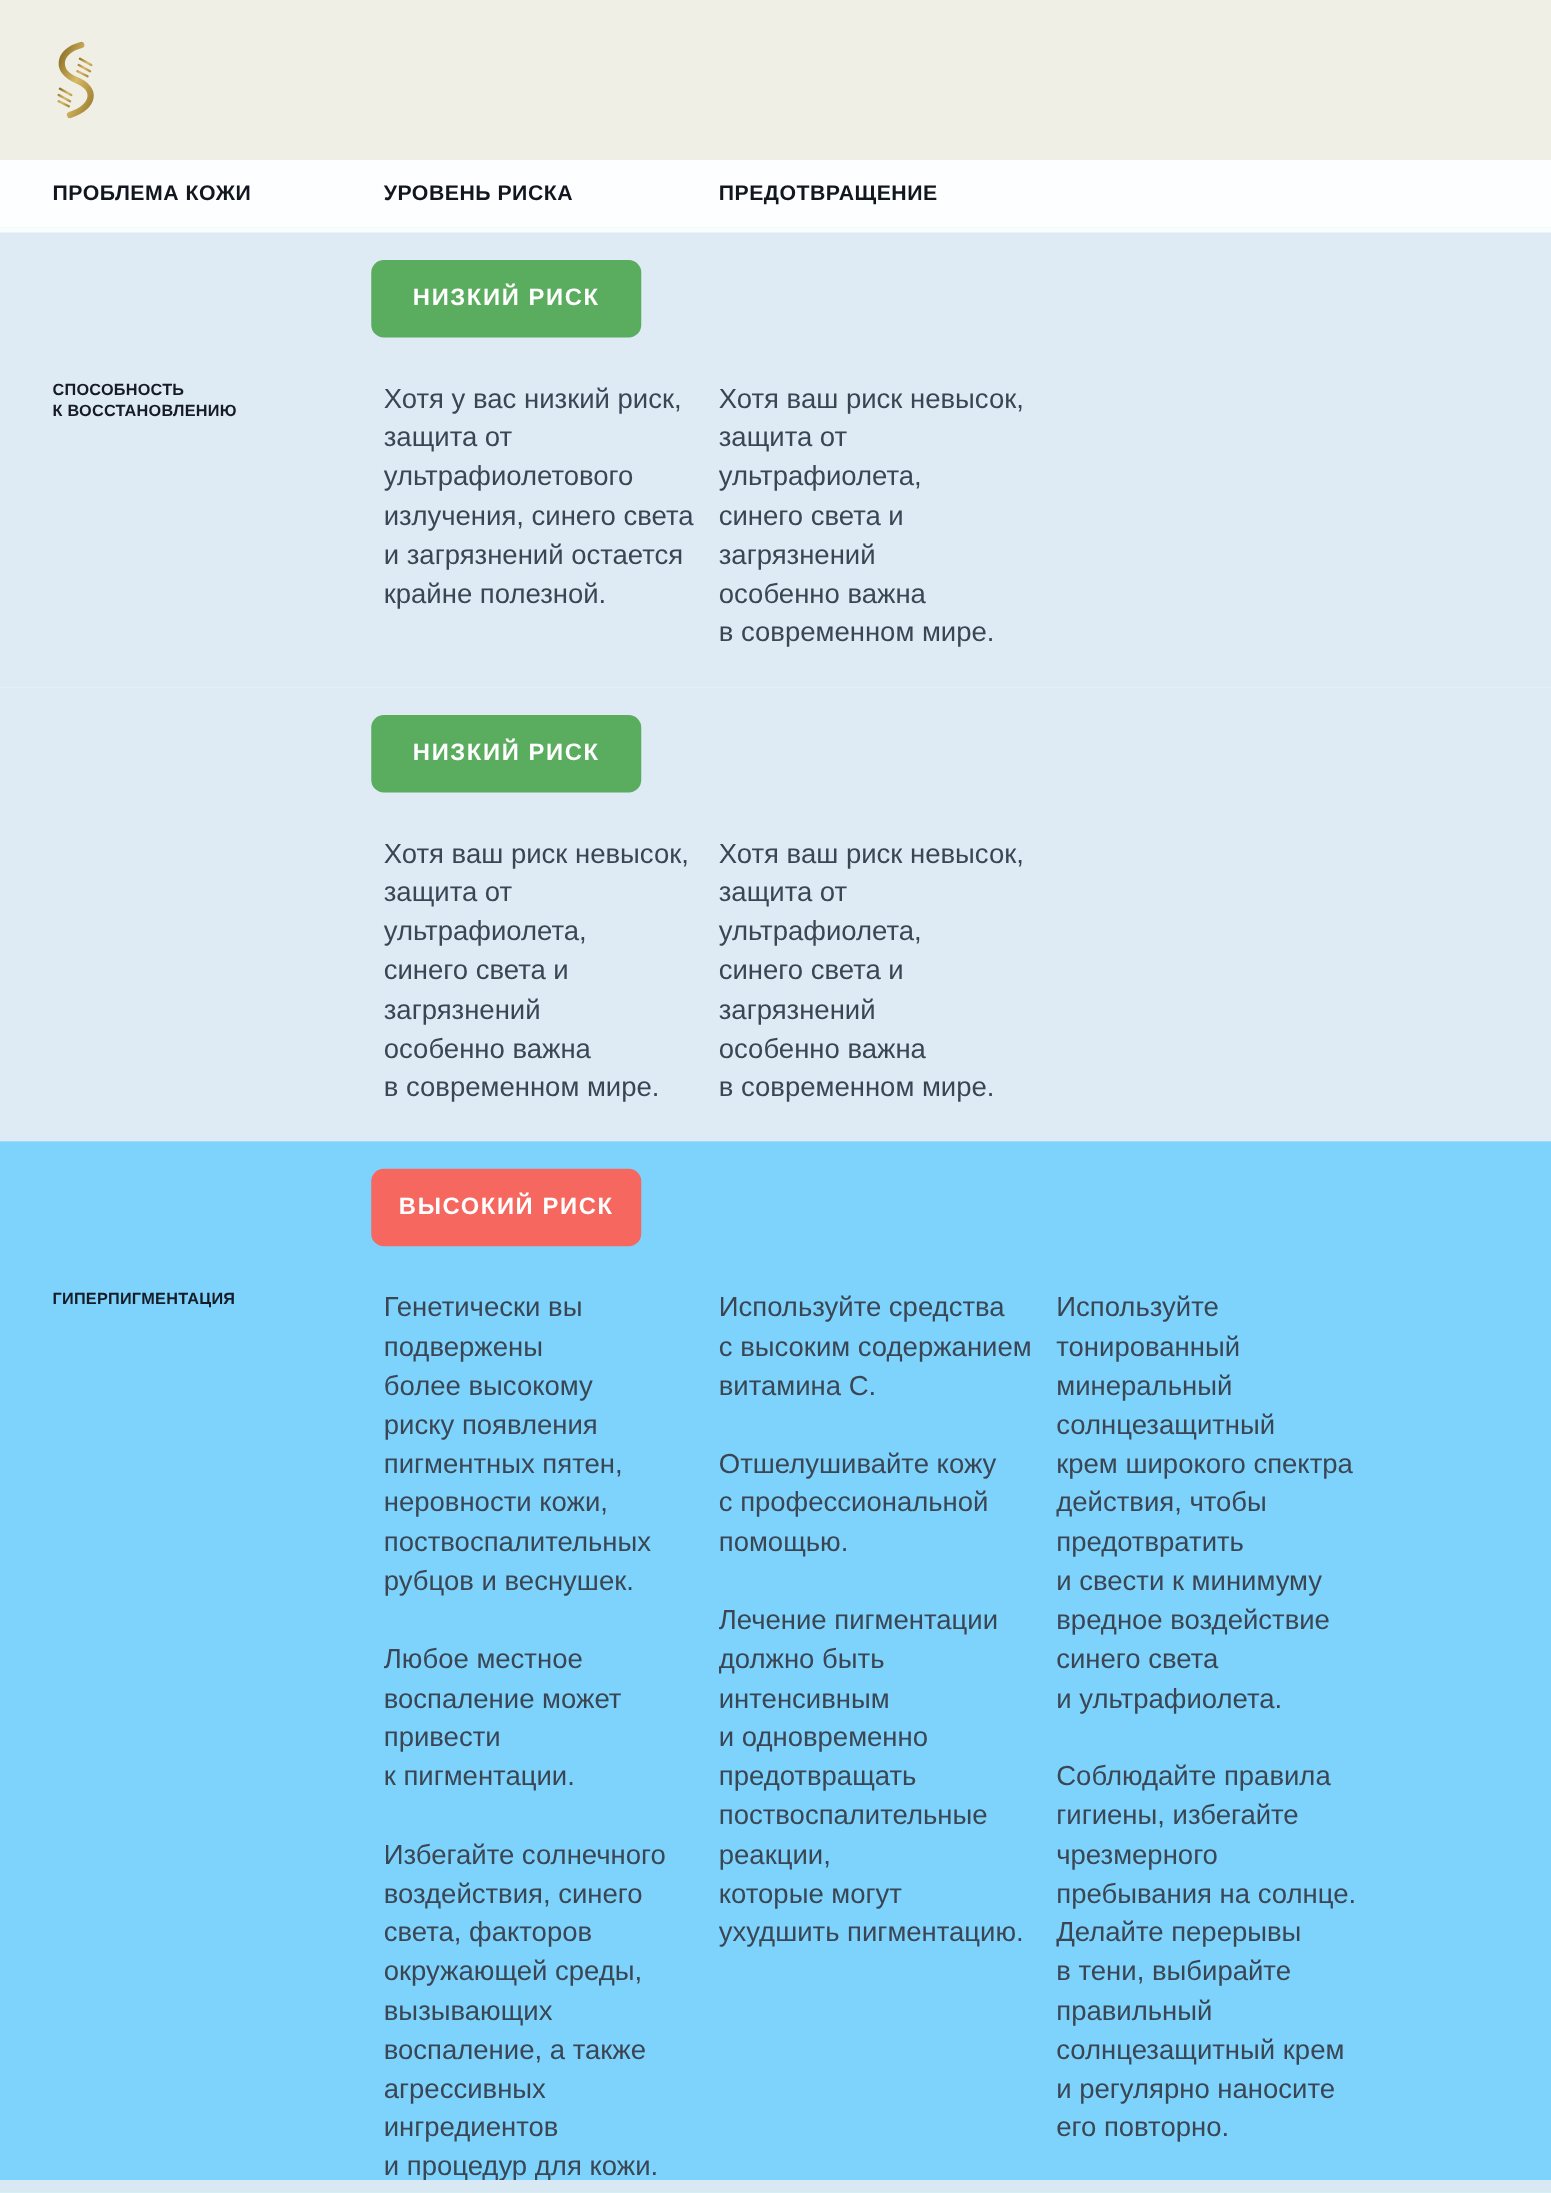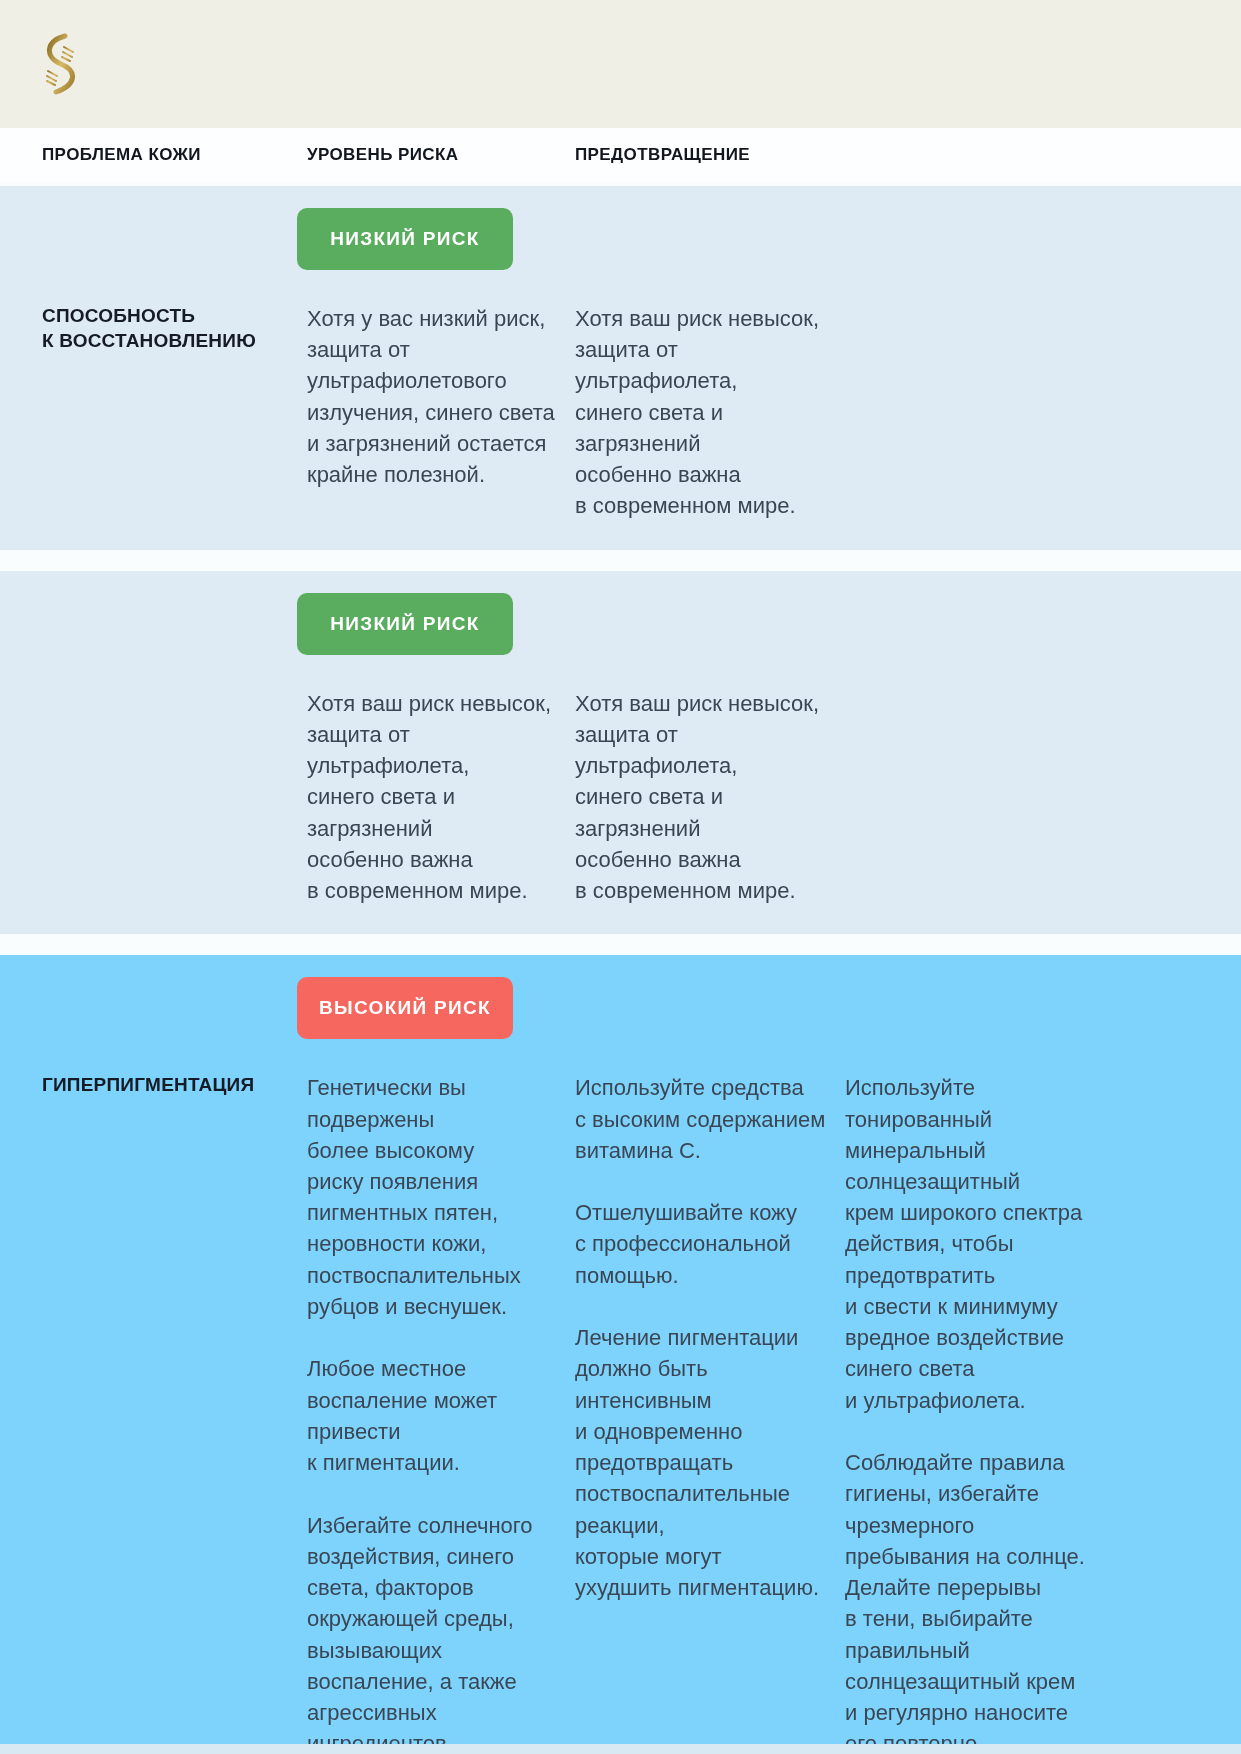--- a/index.html
+++ b/index.html
@@ -21,42 +21,41 @@
   }
   .header-cell {
     font-weight:bold; font-size:17px; color:#12161f; letter-spacing:0.4px;
   }
 
   .table-body { flex:none; background:#fafdfe; padding-top:4px; }
   .card {
     display:grid; grid-template-columns:265px 268px 270px 1fr;
     grid-template-rows:auto auto;
     padding:22px 30px 28px 42px;
-    margin-bottom:21px;
     box-sizing:border-box;
   }
   .card:nth-of-type(1){ min-height:255px; }
   .card:nth-of-type(2){ min-height:255px; }
   .card:nth-of-type(3){ min-height:713px; margin-bottom:0; }
 
   .badge-wrap { grid-column:2; grid-row:1; margin-bottom:33px; }
   .badge {
     width:216px; height:62px; margin-left:-10px;
     border-radius:10px;
     display:flex; align-items:center; justify-content:center;
     color:#ffffff; font-weight:bold; font-size:19px; letter-spacing:1.3px;
   }
   .cell { grid-row:2; padding-right:18px; }
   .cell-problem   { grid-column:1; }
   .cell-level     { grid-column:2; }
   .cell-prevention{ grid-column:3; }
   .cell-recovery  { grid-column:4; }
 
   .problem-title {
-    font-weight:bold; font-size:19px; line-height:1.32; color:#161b26;
+    font-weight:bold; font-size:13px; line-height:1.32; color:#161b26;
     letter-spacing:0.2px; white-space:pre-line;
   }
   .cell-text {
     font-size:22px; line-height:1.42; color:#3b4654; white-space:pre-line;
   }
 
   .footer { flex:1; position:relative; }
   .footer-rule {
     position:absolute; left:30px; top:43px; width:676px; height:2px;
   }

